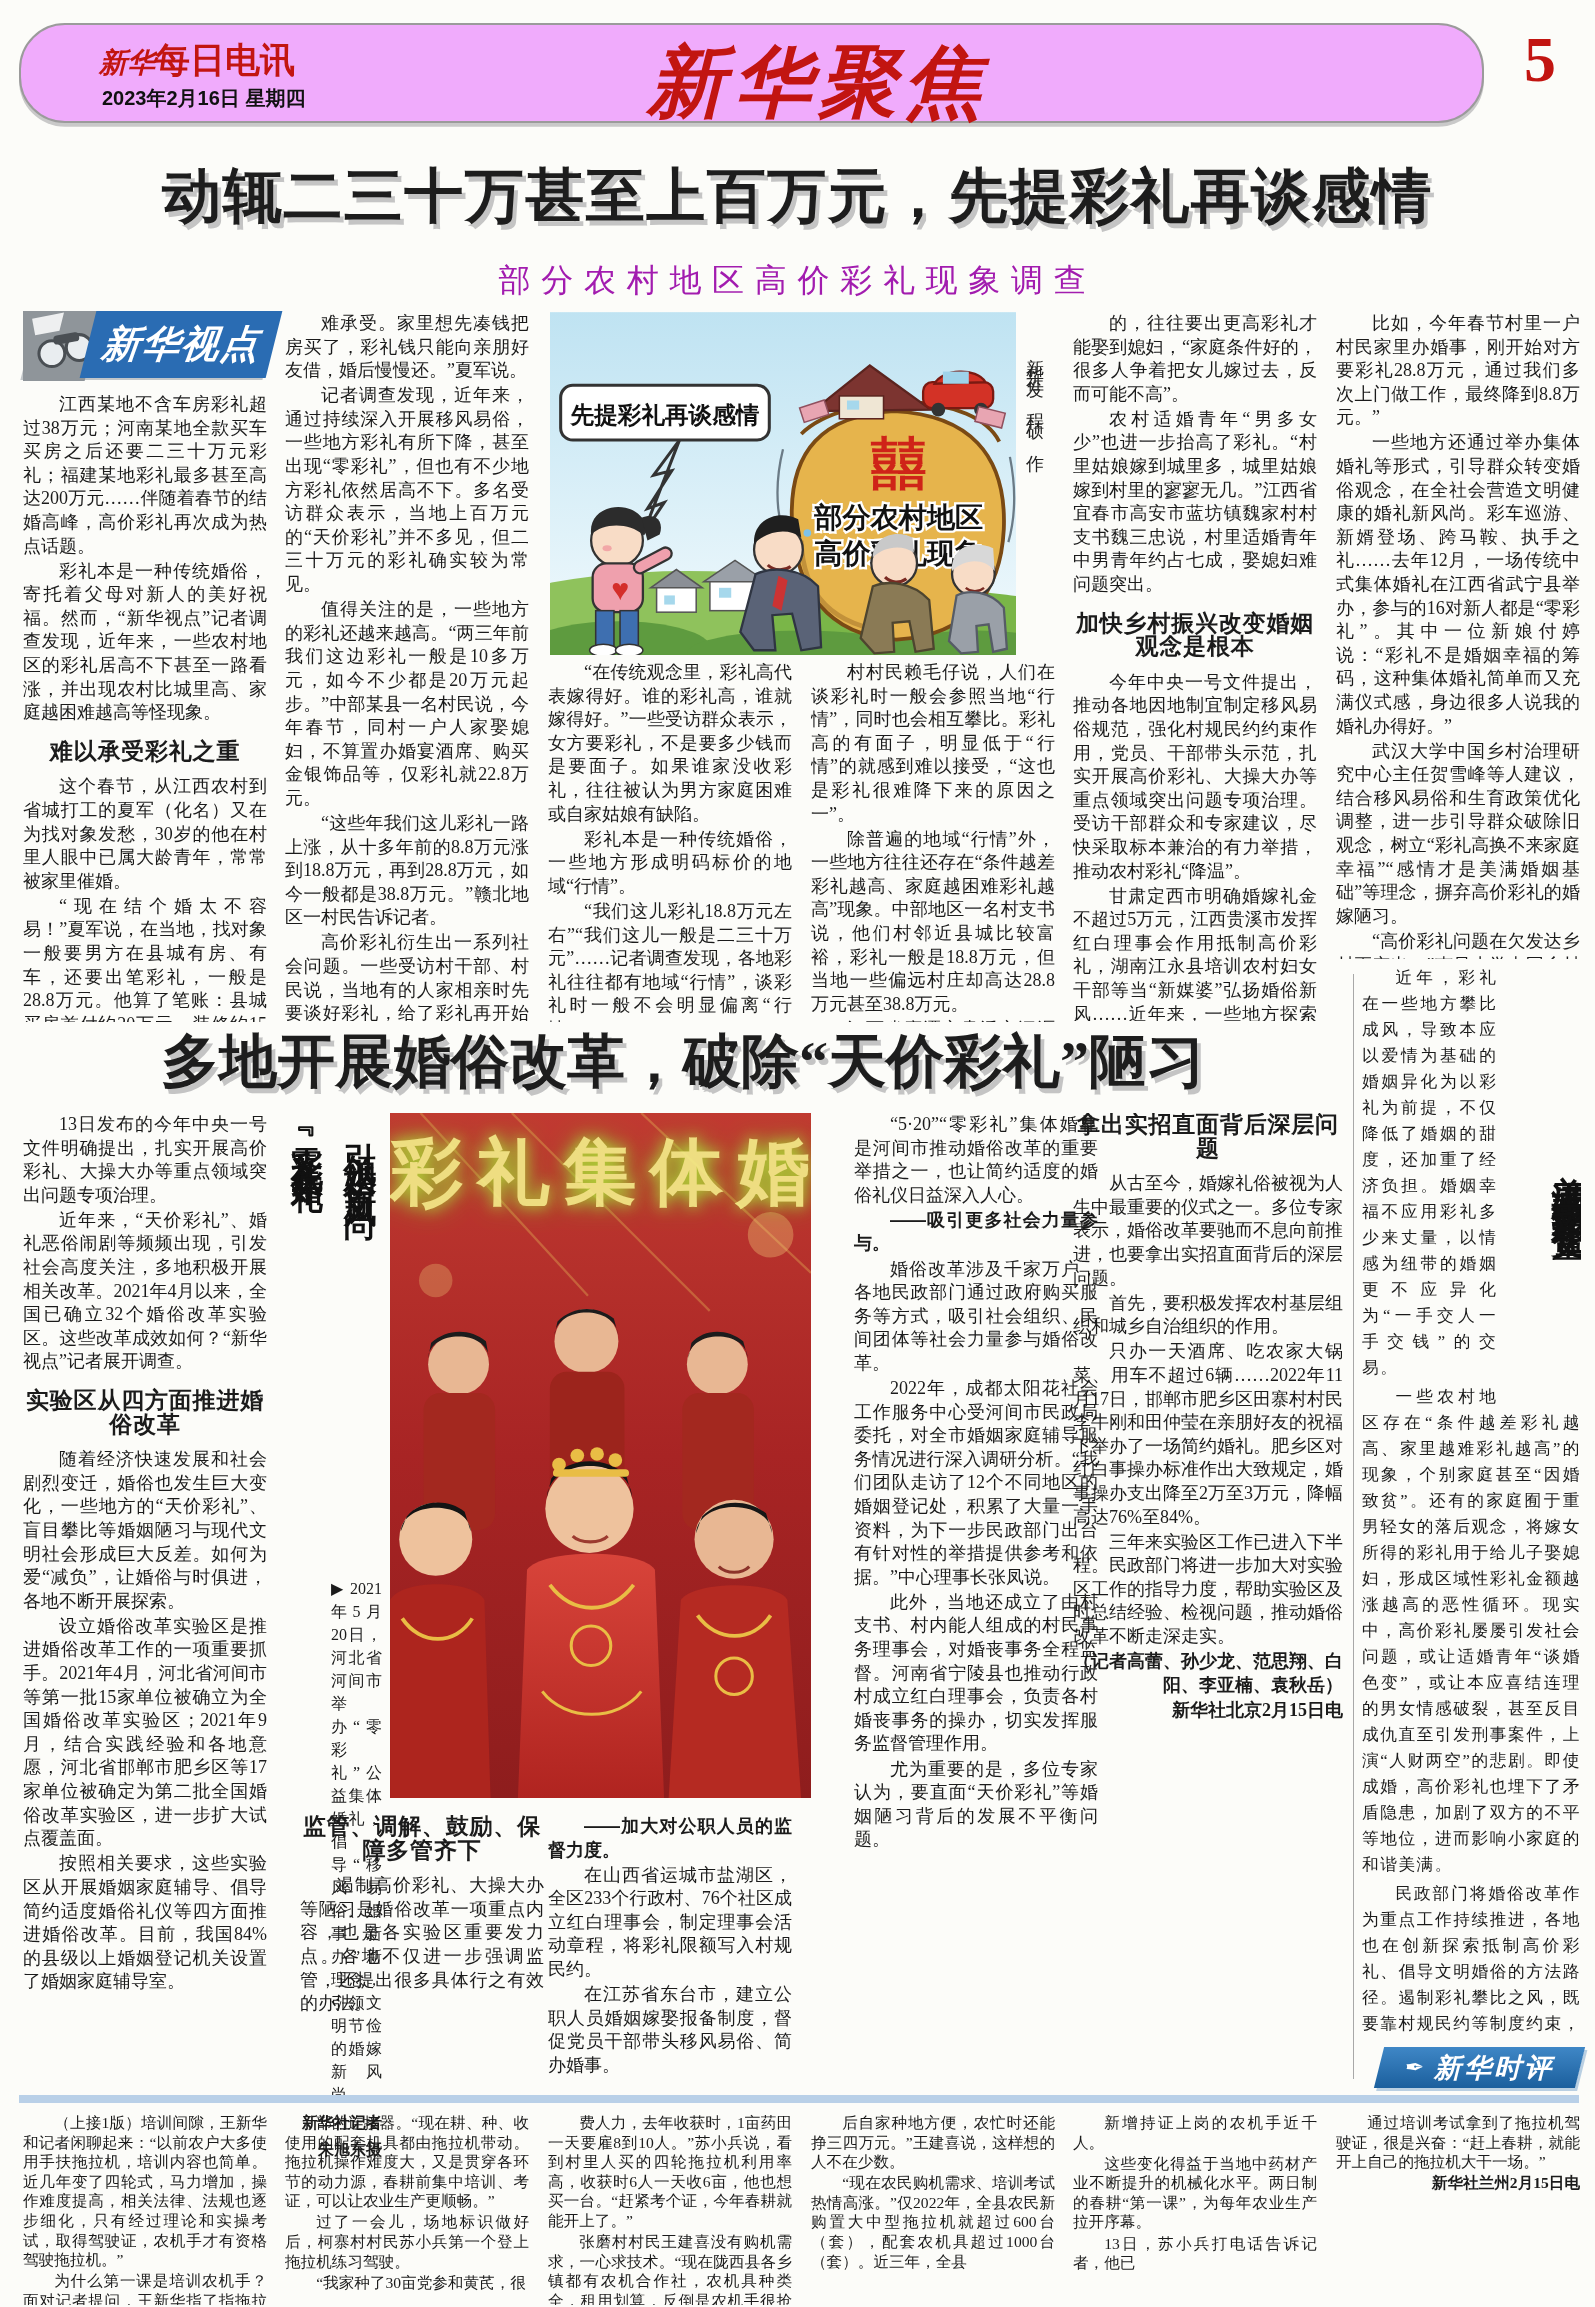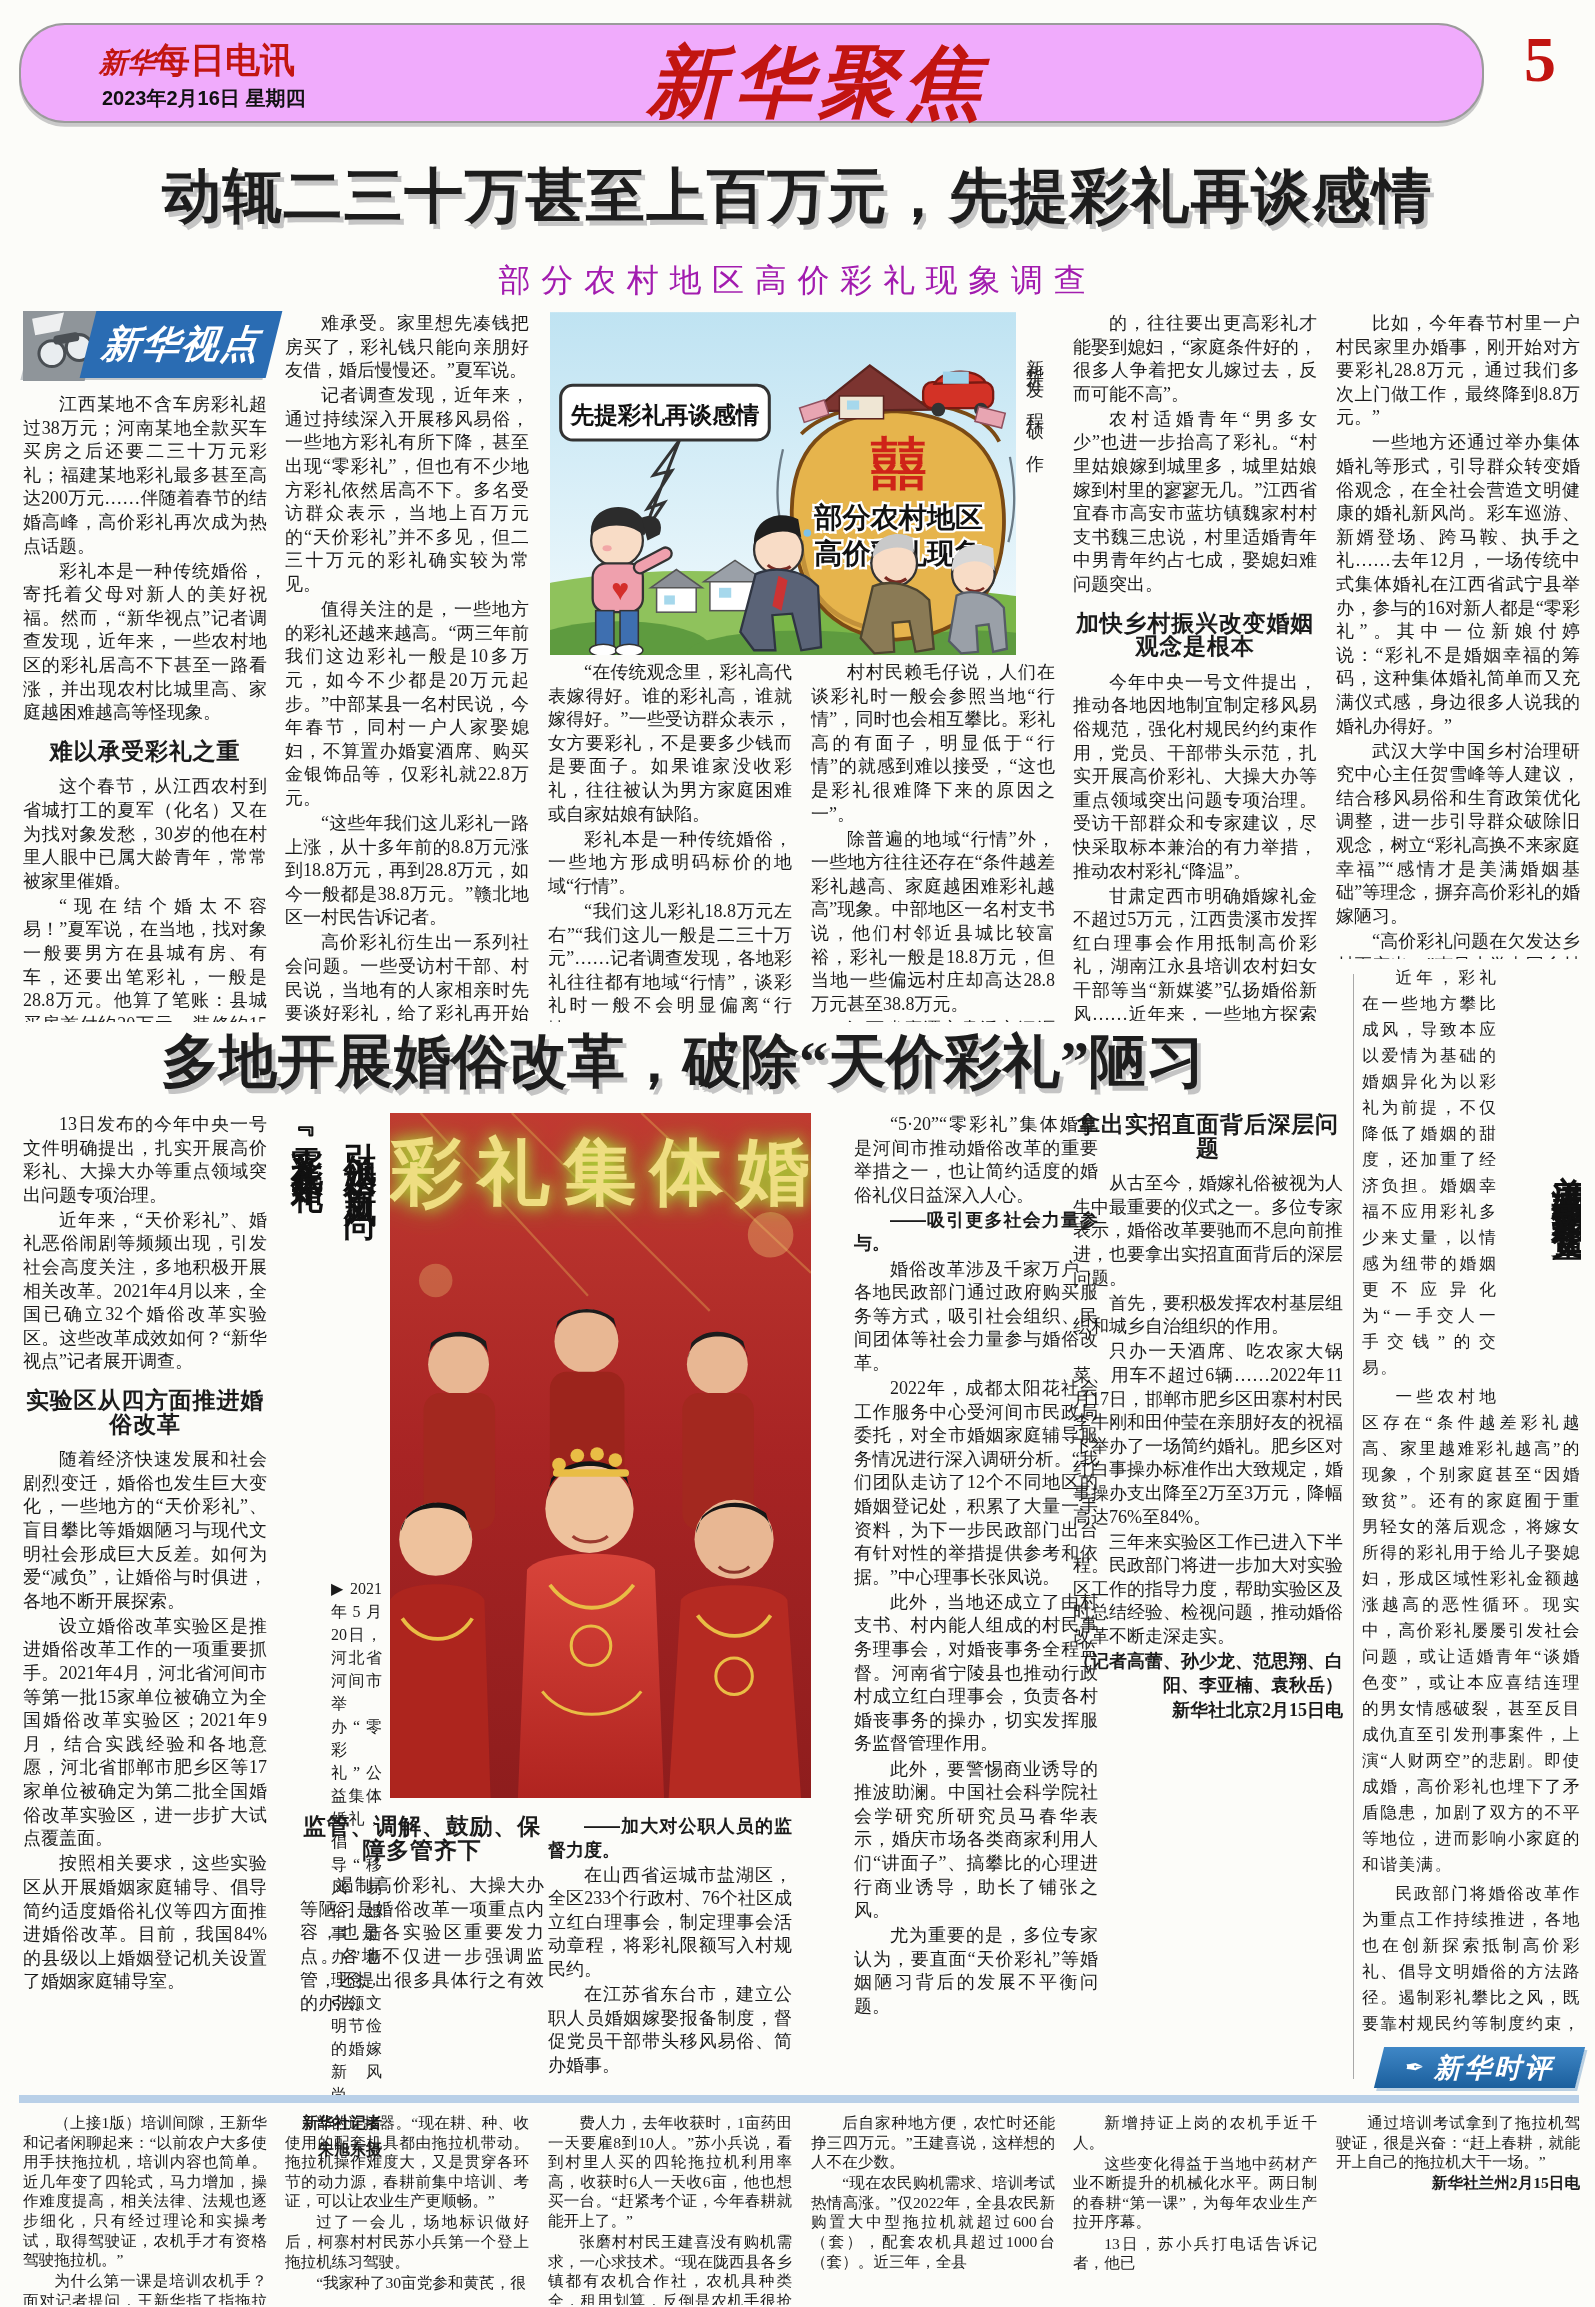--- a/index.html
+++ b/index.html
@@ -374,21 +374,20 @@
       </div>
   </div>
 
   <div class="abs col" style="left:811px;top:1113px;width:244px;height:973px;padding-left:43px;">
     <div>
         <p>“5·20”“零彩礼”集体婚礼是河间市推动婚俗改革的重要举措之一，也让简约适度的婚俗礼仪日益深入人心。</p>
         <p class="lead-dash">——吸引更多社会力量参与。</p>
         <p>婚俗改革涉及千家万户，各地民政部门通过政府购买服务等方式，吸引社会组织、民间团体等社会力量参与婚俗改革。</p>
         <p>2022年，成都太阳花社会工作服务中心受河间市民政局委托，对全市婚姻家庭辅导服务情况进行深入调研分析。“我们团队走访了12个不同地区的婚姻登记处，积累了大量一手资料，为下一步民政部门出台有针对性的举措提供参考和依据。”中心理事长张凤说。</p>
         <p>此外，当地还成立了由村支书、村内能人组成的村民事务理事会，对婚丧事务全程监督。河南省宁陵县也推动行政村成立红白理事会，负责各村婚丧事务的操办，切实发挥服务监督管理作用。</p>
-        <p>此外，要警惕商业诱导的推波助澜。中国社会科学院社会学研究所研究员马春华表示，婚庆市场各类商家利用人们“讲面子”、搞攀比的心理进行商业诱导，助长了铺张之风。</p>
         <p>尤为重要的是，多位专家认为，要直面“天价彩礼”等婚姻陋习背后的发展不平衡问题。</p>
       </div>
   </div>
 
   <div class="abs col" style="left:1073px;top:1113px;width:270px;height:973px;">
     <div class="sec-head" style="margin-top:0;">拿出实招直面背后深层问题</div>
     <div>
         <p>从古至今，婚嫁礼俗被视为人生中最重要的仪式之一。多位专家表示，婚俗改革要驰而不息向前推进，也要拿出实招直面背后的深层问题。</p>
         <p>首先，要积极发挥农村基层组织和城乡自治组织的作用。</p>
         <p>只办一天酒席、吃农家大锅菜、用车不超过6辆……2022年11月17日，邯郸市肥乡区田寨村村民李牛刚和田仲莹在亲朋好友的祝福下举办了一场简约婚礼。肥乡区对红白事操办标准作出大致规定，婚事操办支出降至2万至3万元，降幅高达76%至84%。</p>

